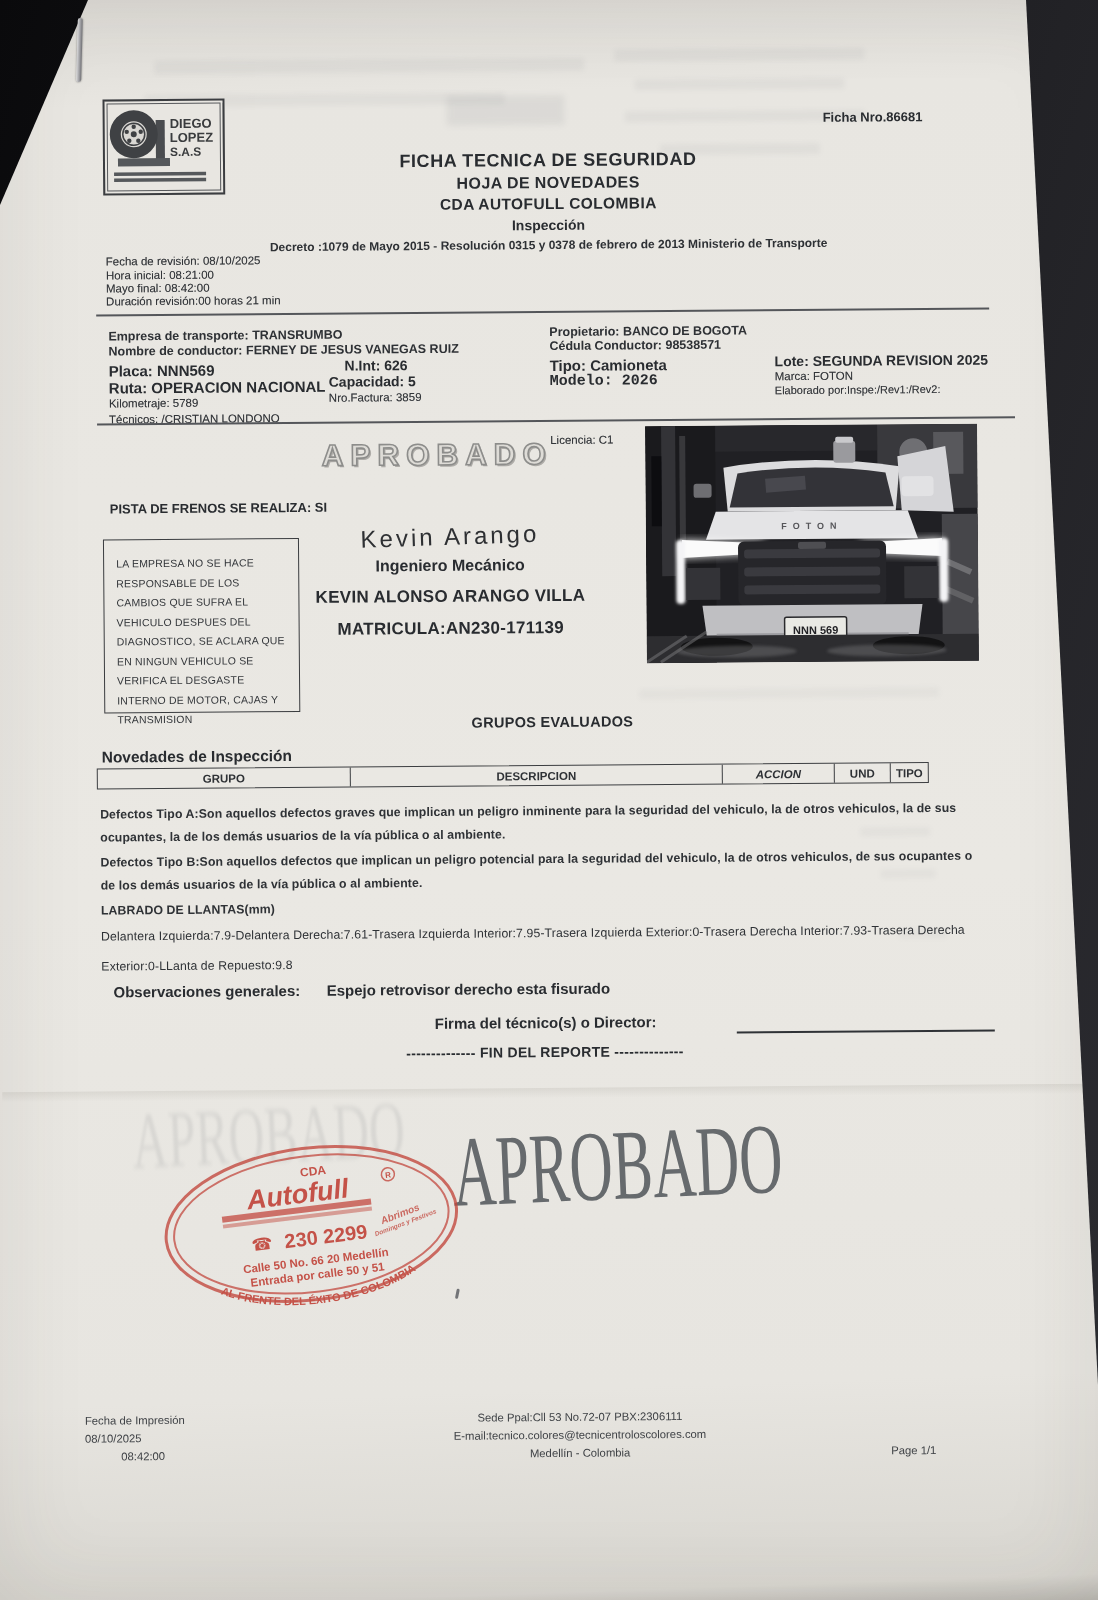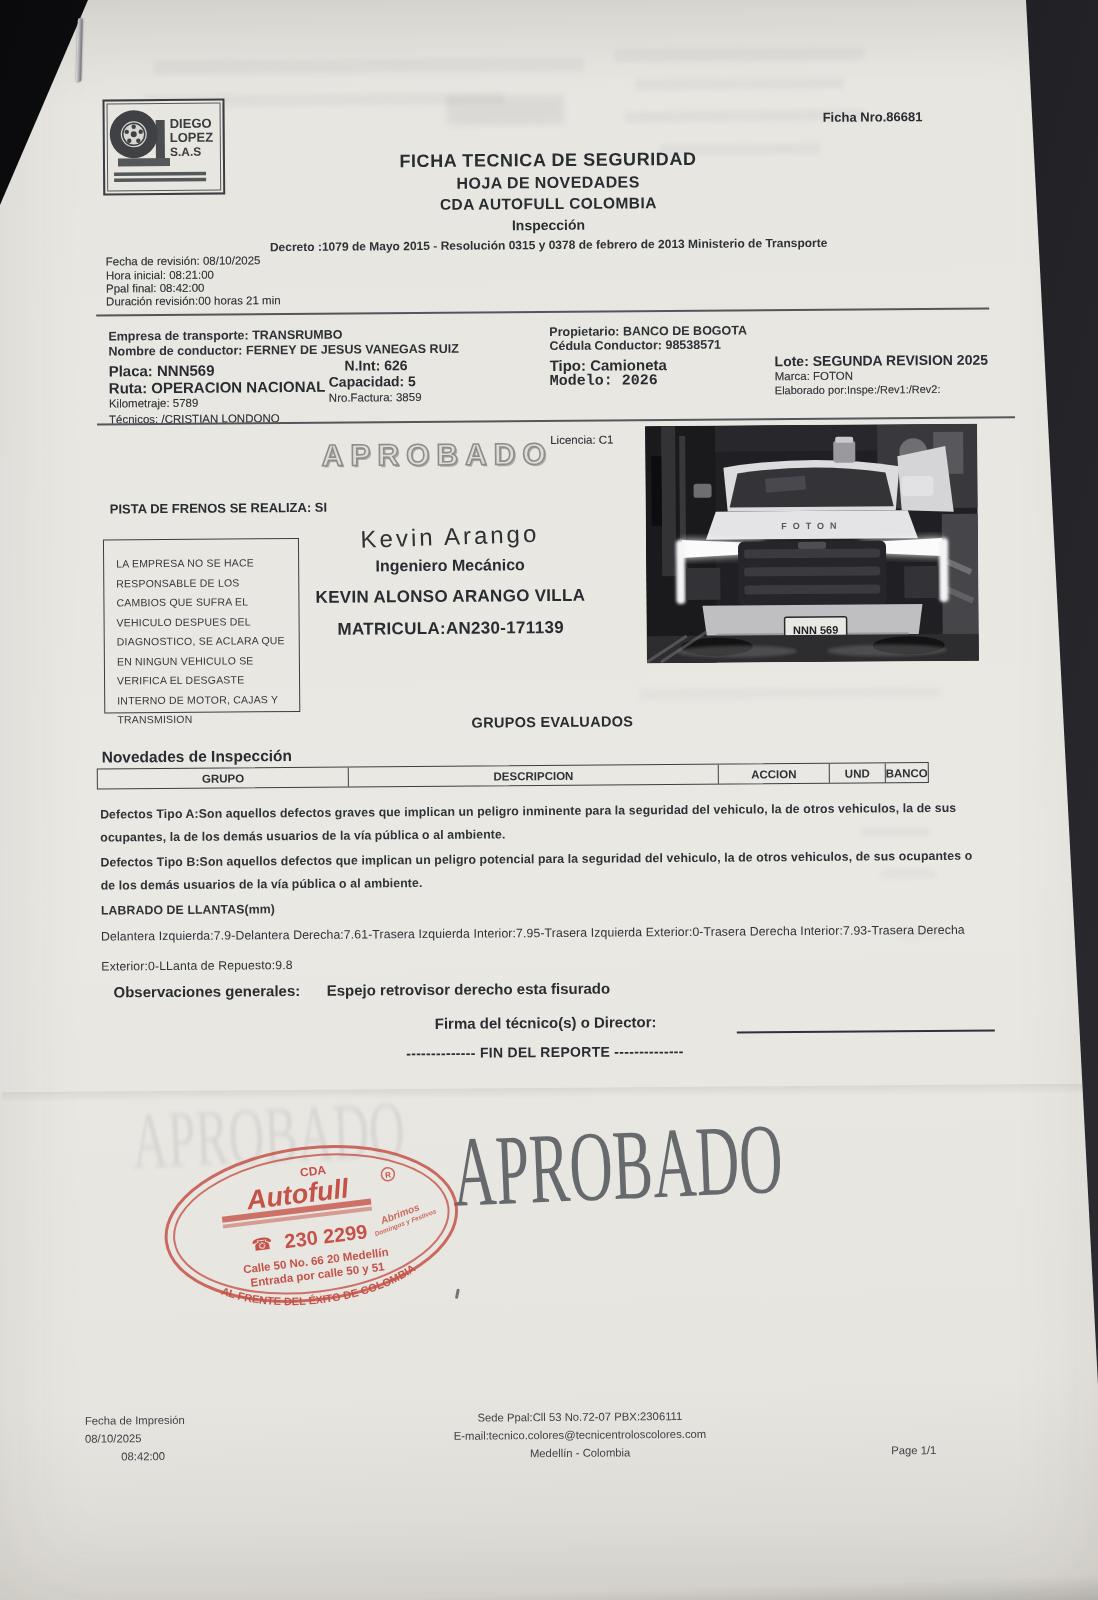--- a/index.html
+++ b/index.html
@@ -111,21 +111,21 @@
     <div class="abs b" style="left:828px;top:112px;font-size:13px;">Ficha Nro.86681</div>
 
     <div class="abs b ctr" style="left:103px;top:150px;width:900px;font-size:18px;letter-spacing:.6px;">FICHA TECNICA DE SEGURIDAD</div>
     <div class="abs b ctr" style="left:103px;top:174px;width:900px;font-size:16px;letter-spacing:.4px;">HOJA DE NOVEDADES</div>
     <div class="abs b ctr" style="left:103px;top:195px;width:900px;font-size:15.5px;letter-spacing:.4px;">CDA AUTOFULL COLOMBIA</div>
     <div class="abs b ctr" style="left:103px;top:217px;width:900px;font-size:14px;">Inspección</div>
     <div class="abs sb ctr" style="left:103px;top:238px;width:900px;font-size:12px;">Decreto :1079 de Mayo 2015 - Resolución 0315 y 0378 de febrero de 2013 Ministerio de Transporte</div>
 
     <div class="abs ink" style="left:110px;top:252px;font-size:11.5px;">Fecha de revisión: 08/10/2025</div>
     <div class="abs ink" style="left:110px;top:266px;font-size:11.5px;">Hora inicial: 08:21:00</div>
-    <div class="abs ink" style="left:110px;top:279px;font-size:11.5px;">Ppal final: 08:42:00</div>
+    <div class="abs ink" style="left:110px;top:279px;font-size:11.5px;">Mayo final: 08:42:00</div>
     <div class="abs ink" style="left:110px;top:292px;font-size:11.5px;">Duración revisión:00 horas 21 min</div>
 
     <div class="rule" style="left:100px;top:311px;width:893px;"></div>
 
     <div class="abs sb" style="left:112px;top:326px;font-size:12.5px;">Empresa de transporte: TRANSRUMBO</div>
     <div class="abs sb" style="left:112px;top:341px;font-size:12.5px;">Nombre de conductor: FERNEY DE JESUS VANEGAS RUIZ</div>
     <div class="abs b" style="left:112px;top:359px;font-size:15px;">Placa: NNN569</div>
     <div class="abs b" style="left:112px;top:376px;font-size:15px;">Ruta: OPERACION NACIONAL</div>
     <div class="abs ink" style="left:112px;top:394px;font-size:11.5px;">Kilometraje: 5789</div>
     <div class="abs b" style="left:332px;top:356px;font-size:14px;margin-left:16px;">N.Int: 626</div>
@@ -216,23 +216,23 @@
     <div class="abs b ctr" style="left:287px;top:556px;width:330px;font-size:16px;">Ingeniero Mecánico</div>
     <div class="abs b ctr" style="left:267px;top:586px;width:370px;font-size:17px;letter-spacing:.3px;">KEVIN ALONSO ARANGO VILLA</div>
     <div class="abs b ctr" style="left:267px;top:618px;width:370px;font-size:17px;letter-spacing:.3px;">MATRICULA:AN230-171139</div>
 
     <div class="abs b ctr" style="left:103px;top:714px;width:900px;font-size:14.5px;letter-spacing:.3px;">GRUPOS EVALUADOS</div>
     <div class="abs b" style="left:102px;top:745px;font-size:15.5px;">Novedades de Inspección</div>
 
     <div class="tbl">
       <div class="tbl-cell" style="width:253px;">GRUPO</div>
       <div class="tbl-cell" style="width:372px;">DESCRIPCION</div>
-      <div class="tbl-cell" style="width:112px;">ACCION</div>
+      <div class="tbl-cell" style="width:112px;font-style:italic;">ACCION</div>
       <div class="tbl-cell" style="width:56px;">UND</div>
-      <div class="tbl-cell">BANCO</div>
+      <div class="tbl-cell">TIPO</div>
     </div>
 
     <div class="par" style="top:800px;">Defectos Tipo A:Son aquellos defectos graves que implican un peligro inminente para la seguridad del vehiculo, la de otros vehiculos, la de sus ocupantes, la de los demás usuarios de la vía pública o al ambiente.</div>
     <div class="par" style="top:848px;">Defectos Tipo B:Son aquellos defectos que implican un peligro potencial para la seguridad del vehiculo, la de otros vehiculos, de sus ocupantes o de los demás usuarios de la vía pública o al ambiente.</div>
     <div class="par" style="top:896px;width:400px;">LABRADO DE LLANTAS(mm)</div>
     <div class="par" style="top:918px;line-height:30px;font-weight:500;">Delantera Izquierda:7.9-Delantera Derecha:7.61-Trasera Izquierda Interior:7.95-Trasera Izquierda Exterior:0-Trasera Derecha Interior:7.93-Trasera Derecha Exterior:0-LLanta de Repuesto:9.8</div>
 
     <div class="abs" style="left:112px;top:980px;">
       <span class="b" style="font-size:15px;">Observaciones generales:</span>
       <span class="b" style="font-size:15px;margin-left:22px;">Espejo retrovisor derecho esta fisurado</span>

